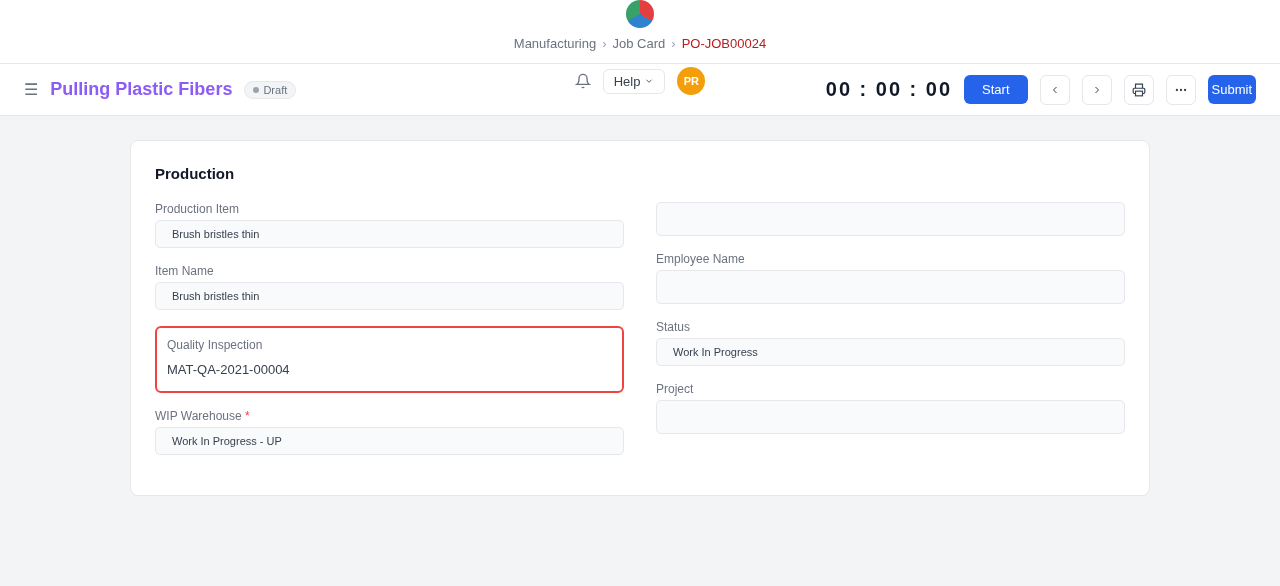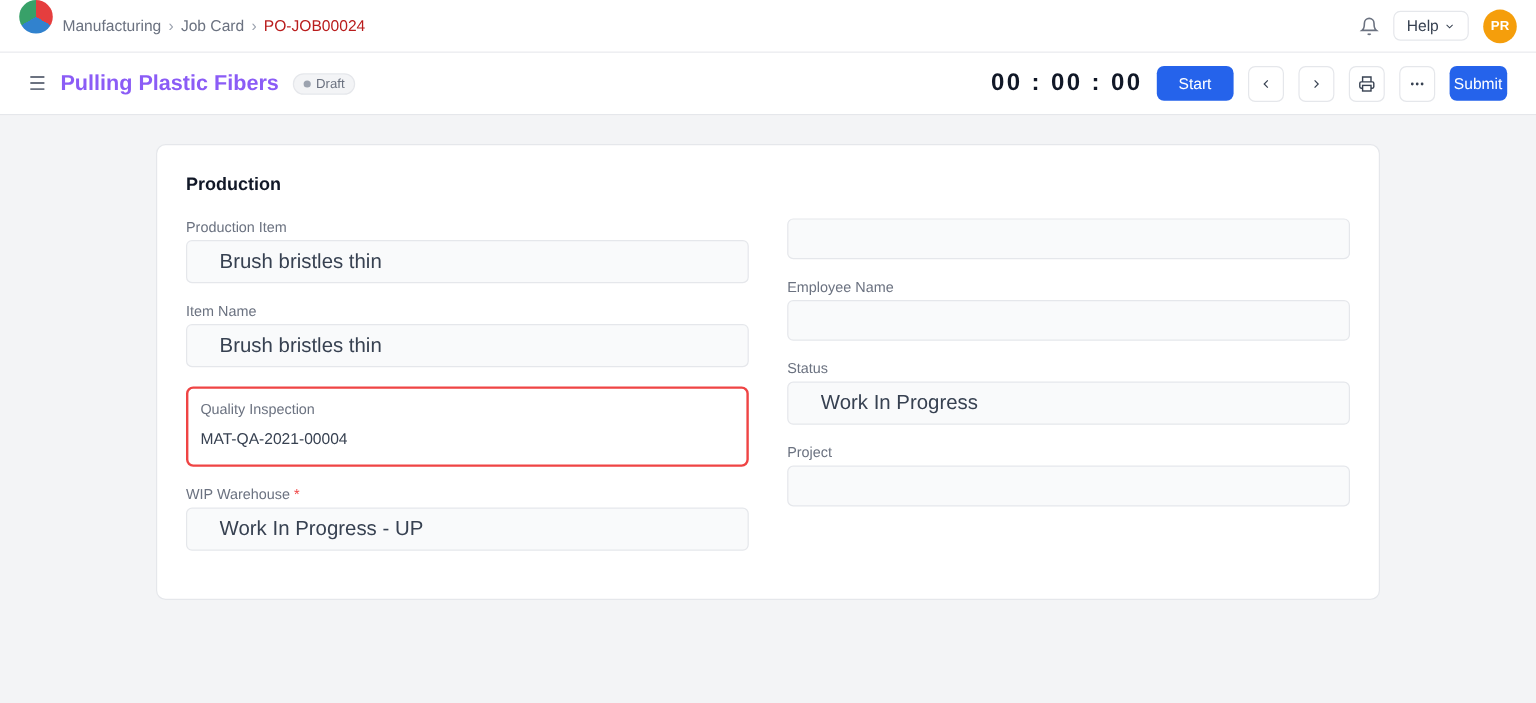--- a/index.html
+++ b/index.html
@@ -2,24 +2,26 @@
 <html><head>
   <meta charset="utf-8">
   <style>
     * { box-sizing: border-box; margin: 0; padding: 0; }
     body { font-family: -apple-system, BlinkMacSystemFont, 'Segoe UI', sans-serif; background: #f3f4f6; font-size: 13px; color: #333; }
 
     
     .topnav {
       background: #fff;
       border-bottom: 1px solid #e5e7eb;
-      height: 44px;
-      display: flex;
+      height: 64px;
+      display: flex;
+      align-items: center;
       padding: 0 16px;
       gap: 8px;
+      flex-direction: column;
     }
     .topnav-logo {
       width: 28px; height: 28px;
       background: conic-gradient(from 0deg, #e53e3e 0deg 120deg, #3182ce 120deg 240deg, #38a169 240deg 360deg);
       border-radius: 50%;
       flex-shrink: 0;
     }
     .topnav-breadcrumb {
       display: flex;
       align-items: center;
@@ -175,22 +177,22 @@
       color: #6b7280;
       margin-bottom: 4px;
       display: block;
     }
     .form-label .required { color: #ef4444; }
     .form-input {
       width: 100%;
       background: #f9fafb;
       border: 1px solid #e5e7eb;
       border-radius: 5px;
-      padding: 7px 27px;
-      font-size: 17px;
+      padding: 7px 16px;
+      font-size: 11px;
       color: #374151;
       outline: none;
     }
     .form-input:read-only { background: #f9fafb; }
     .quality-inspection-group {
       border: 2px solid #ef4444;
       border-radius: 6px;
       padding: 10px;
       margin-bottom: 16px;
     }

